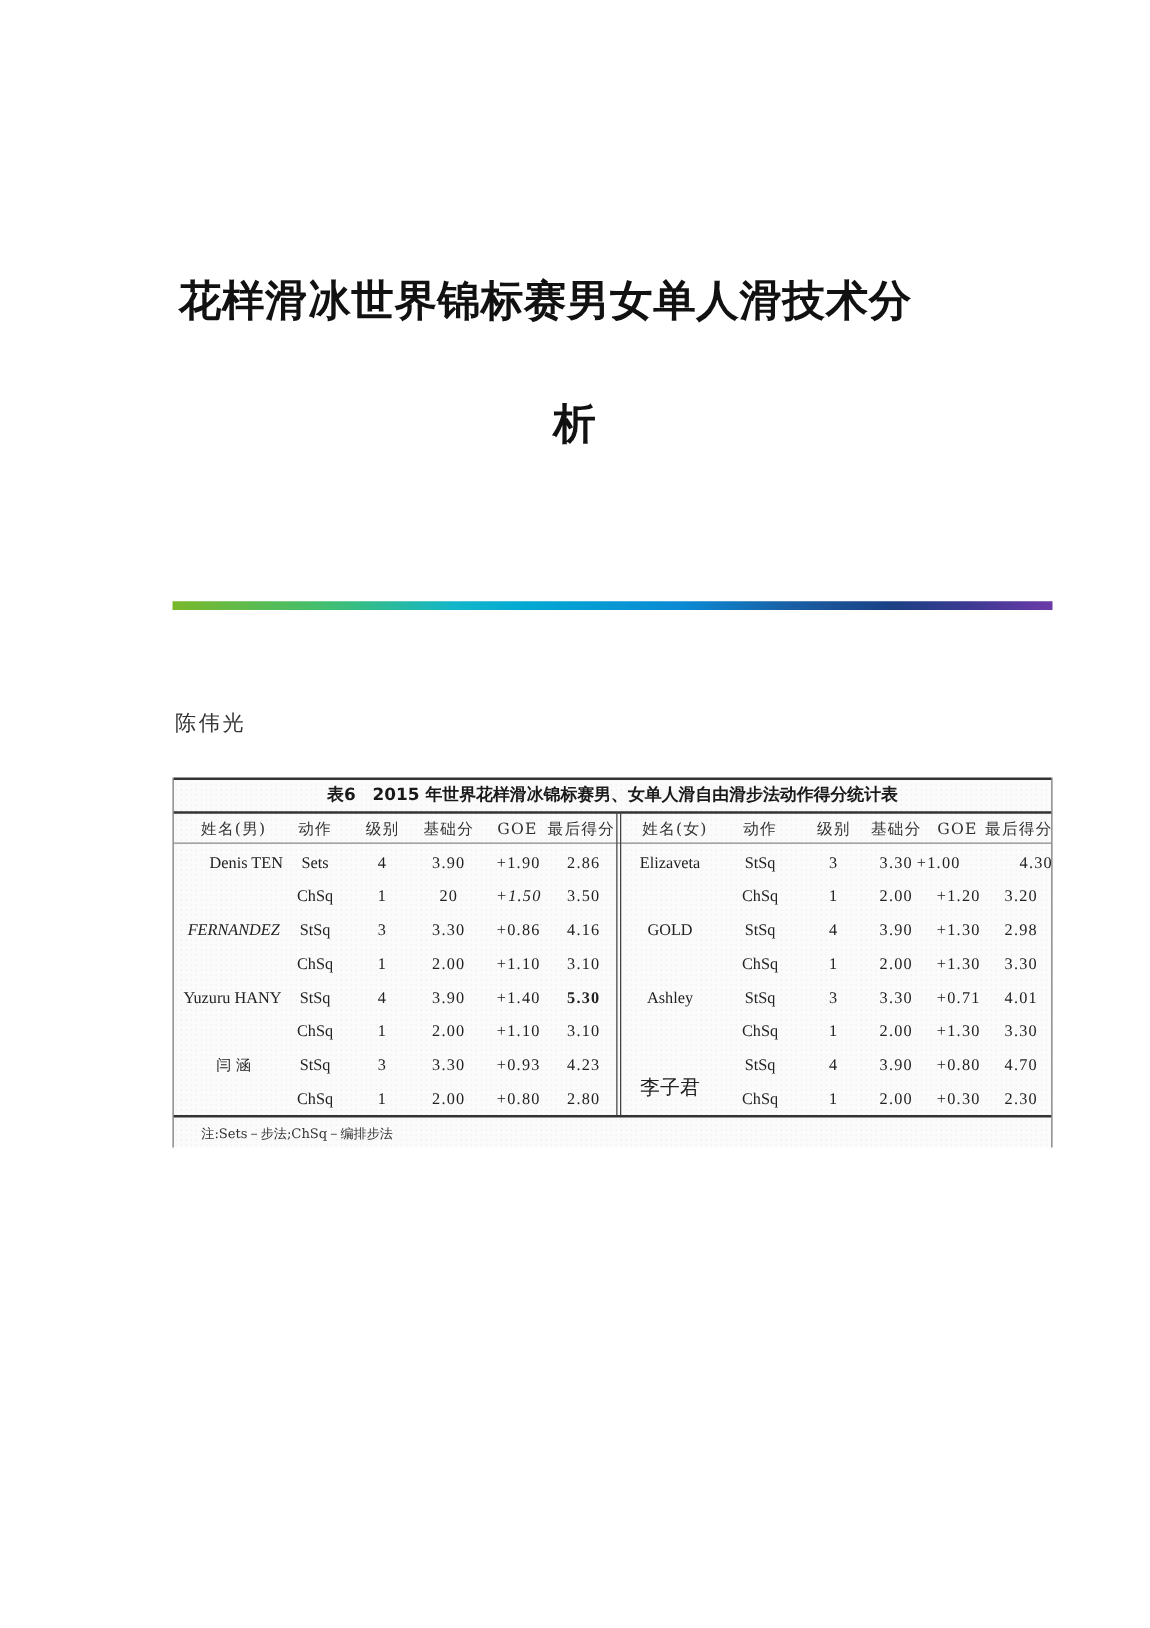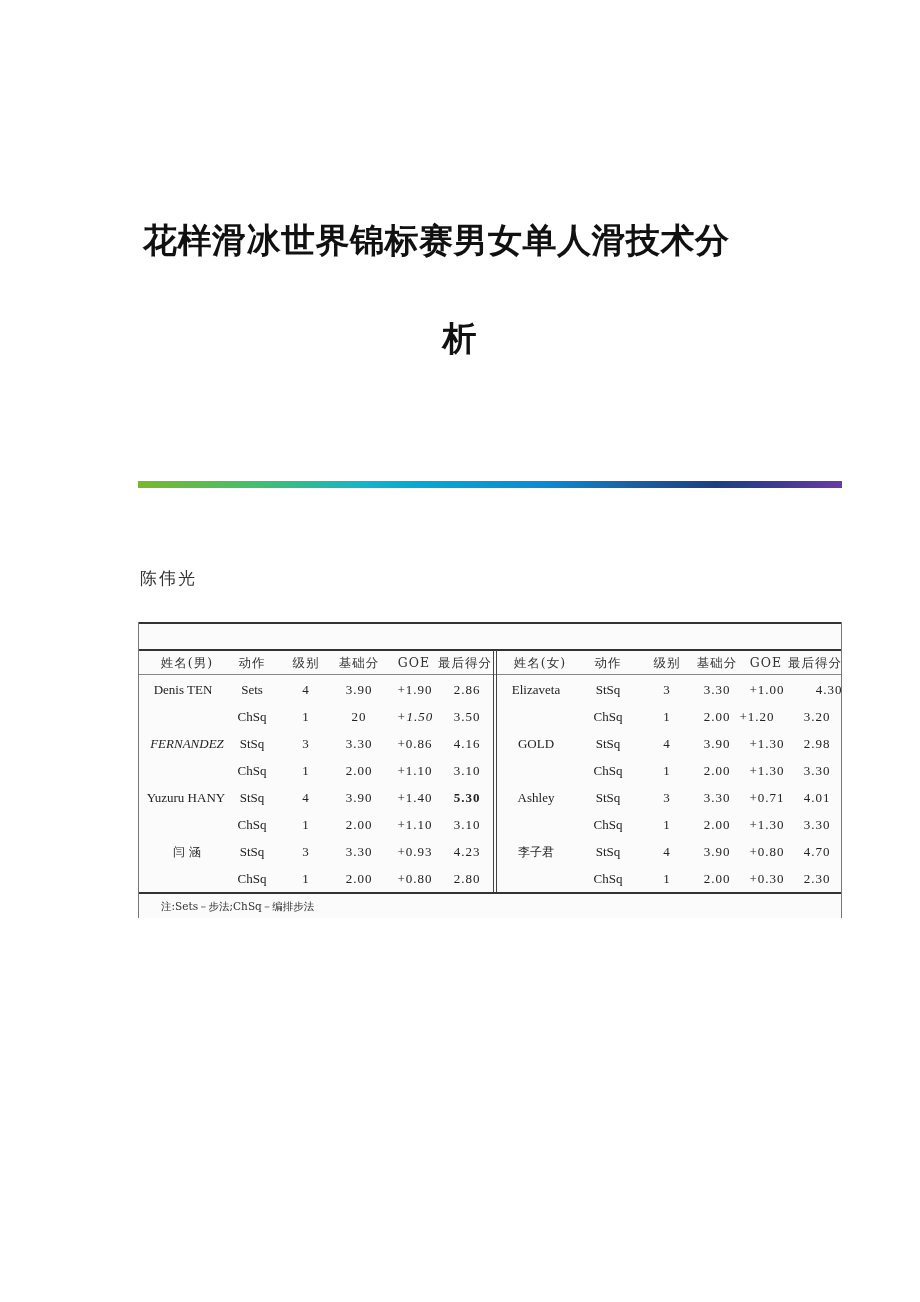--- a/index.html
+++ b/index.html
@@ -140,37 +140,38 @@
 
 <h1 class="doc-title line1">花样滑冰世界锦标赛男女单人滑技术分</h1>
 <h1 class="doc-title line2">析</h1>
 
 <div class="gradient-bar"></div>
 
 <div class="author">陈伟光</div>
 
 <div class="table-image">
   <div class="top-rule"></div>
+  <div class="table-caption">表6　2015 年世界花样滑冰锦标赛男、女单人滑自由滑步法动作得分统计表</div>
   <div class="head-rule"></div>
   <div class="subhead-rule"></div>
   <div class="divider"></div>
   <div class="bottom-rule"></div>
 
   <div class="half left">
     <div class="hdr-row hdr" style="top:4px;">
       <span class="cell" style="left:10px;width:76px;top:0;">姓名(男)</span>
       <span class="cell" style="left:88px;width:50px;top:0;">动作</span>
       <span class="cell" style="left:145px;width:44px;top:0;">级别</span>
       <span class="cell" style="left:192px;width:56px;top:0;">基础分</span>
       <span class="cell" style="left:254px;width:42px;top:0;">GOE</span>
       <span class="cell" style="left:296px;width:60px;top:0;">最后得分</span>
     </div>
 
     <div class="data-row" style="top:31px;">
-      <span class="cell" style="left:2px;width:84px;">Denis TEN</span>
+      <span class="cell" style="left:16px;width:84px;">Denis TEN</span>
       <span class="cell" style="left:88px;width:50px;">Sets</span>
       <span class="cell num" style="left:145px;width:44px;">4</span>
       <span class="cell num" style="left:192px;width:56px;">3.90</span>
       <span class="cell num" style="left:250px;width:52px;">+1.90</span>
       <span class="cell num" style="left:302px;width:52px;">2.86</span>
     </div>
     <div class="data-row" style="top:58px;">
       <span class="cell" style="left:6px;width:84px;"></span>
       <span class="cell" style="left:88px;width:50px;">ChSq</span>
       <span class="cell num" style="left:145px;width:44px;">1</span>
@@ -236,29 +237,29 @@
       <span class="cell" style="left:192px;width:56px;top:0;">基础分</span>
       <span class="cell" style="left:248px;width:42px;top:0;">GOE</span>
       <span class="cell" style="left:288px;width:60px;top:0;">最后得分</span>
     </div>
 
     <div class="data-row" style="top:31px;">
       <span class="cell" style="left:4px;width:70px;">Elizaveta</span>
       <span class="cell" style="left:86px;width:50px;">StSq</span>
       <span class="cell num" style="left:148px;width:44px;">3</span>
       <span class="cell num" style="left:192px;width:56px;">3.30</span>
-      <span class="cell num" style="left:244px;width:52px;">+1.00</span>
+      <span class="cell num" style="left:228px;width:52px;">+1.00</span>
       <span class="cell num" style="left:306px;width:52px;">4.30</span>
     </div>
     <div class="data-row" style="top:58px;">
       <span class="cell" style="left:4px;width:70px;"></span>
       <span class="cell" style="left:86px;width:50px;">ChSq</span>
       <span class="cell num" style="left:148px;width:44px;">1</span>
       <span class="cell num" style="left:192px;width:56px;">2.00</span>
-      <span class="cell num" style="left:234px;width:52px;">+1.20</span>
+      <span class="cell num" style="left:244px;width:52px;">+1.20</span>
       <span class="cell num" style="left:294px;width:52px;">3.20</span>
     </div>
     <div class="data-row" style="top:85px;">
       <span class="cell" style="left:4px;width:70px;">GOLD</span>
       <span class="cell" style="left:86px;width:50px;">StSq</span>
       <span class="cell num" style="left:148px;width:44px;">4</span>
       <span class="cell num" style="left:192px;width:56px;">3.90</span>
       <span class="cell num" style="left:244px;width:52px;">+1.30</span>
       <span class="cell num" style="left:294px;width:52px;">2.98</span>
     </div>
@@ -280,21 +281,21 @@
     </div>
     <div class="data-row" style="top:166px;">
       <span class="cell" style="left:4px;width:70px;"></span>
       <span class="cell" style="left:86px;width:50px;">ChSq</span>
       <span class="cell num" style="left:148px;width:44px;">1</span>
       <span class="cell num" style="left:192px;width:56px;">2.00</span>
       <span class="cell num" style="left:244px;width:52px;">+1.30</span>
       <span class="cell num" style="left:294px;width:52px;">3.30</span>
     </div>
     <div class="data-row" style="top:193px;">
-      <span class="cell" style="left:4px;width:70px;font-family:'DejaVu Serif',serif;font-size:12px;">李子君</span>
+      <span class="cell" style="left:4px;width:70px;font-family:'DejaVu Serif',serif;font-size:16px;margin-top:16px;">李子君</span>
       <span class="cell" style="left:86px;width:50px;">StSq</span>
       <span class="cell num" style="left:148px;width:44px;">4</span>
       <span class="cell num" style="left:192px;width:56px;">3.90</span>
       <span class="cell num" style="left:244px;width:52px;">+0.80</span>
       <span class="cell num" style="left:294px;width:52px;">4.70</span>
     </div>
     <div class="data-row" style="top:220px;">
       <span class="cell" style="left:4px;width:70px;"></span>
       <span class="cell" style="left:86px;width:50px;">ChSq</span>
       <span class="cell num" style="left:148px;width:44px;">1</span>

